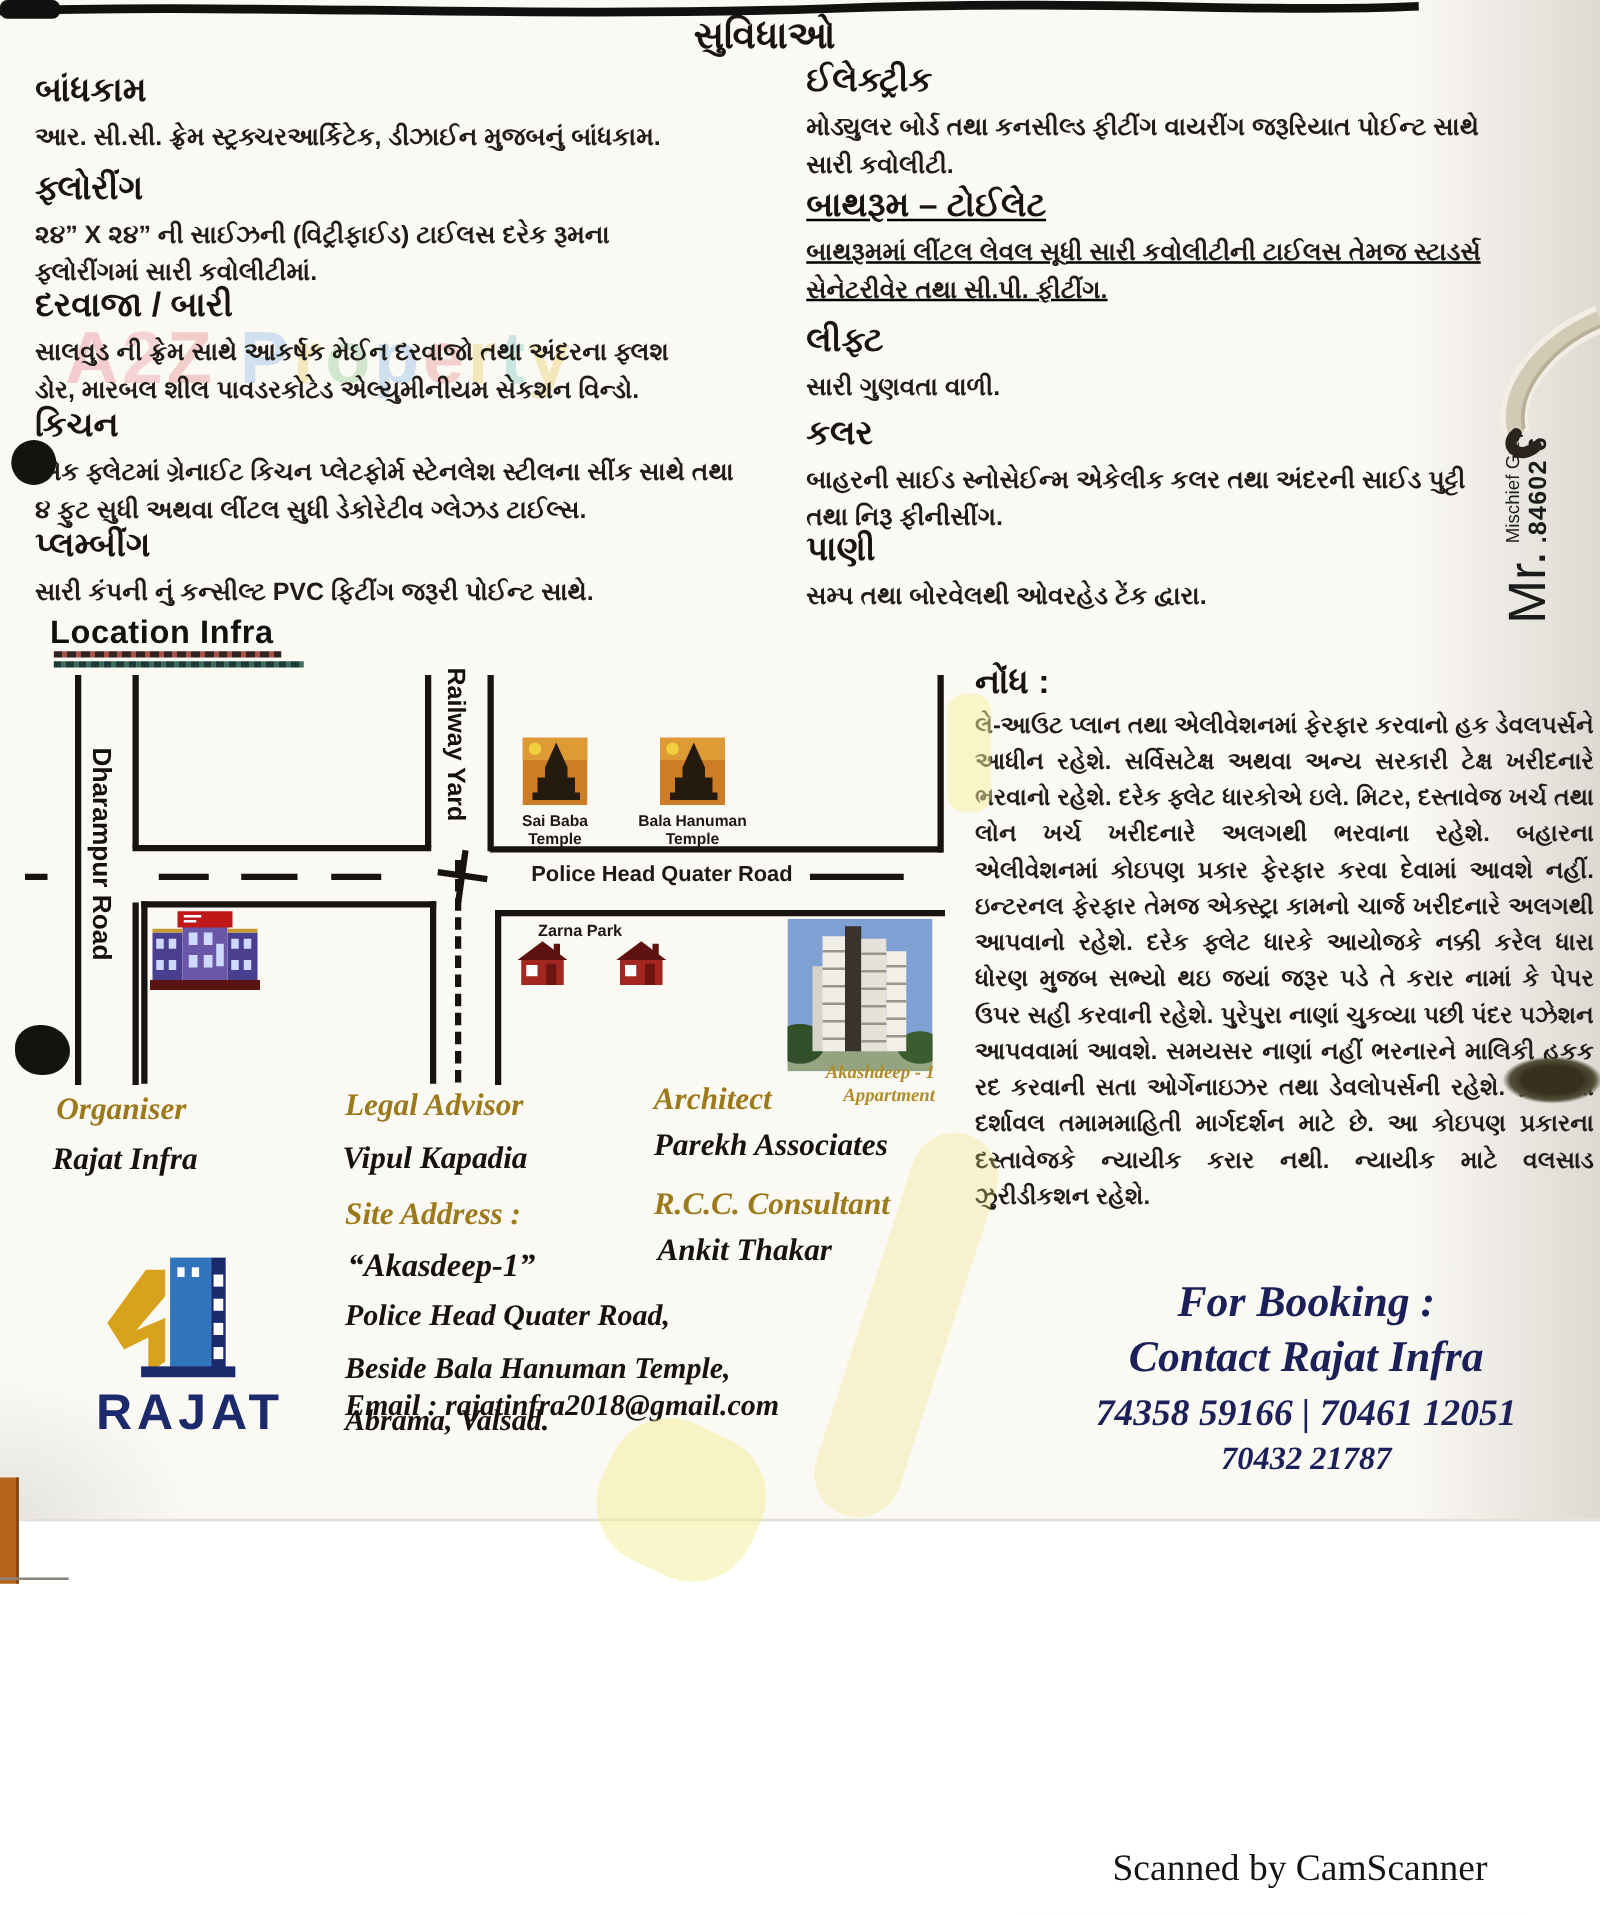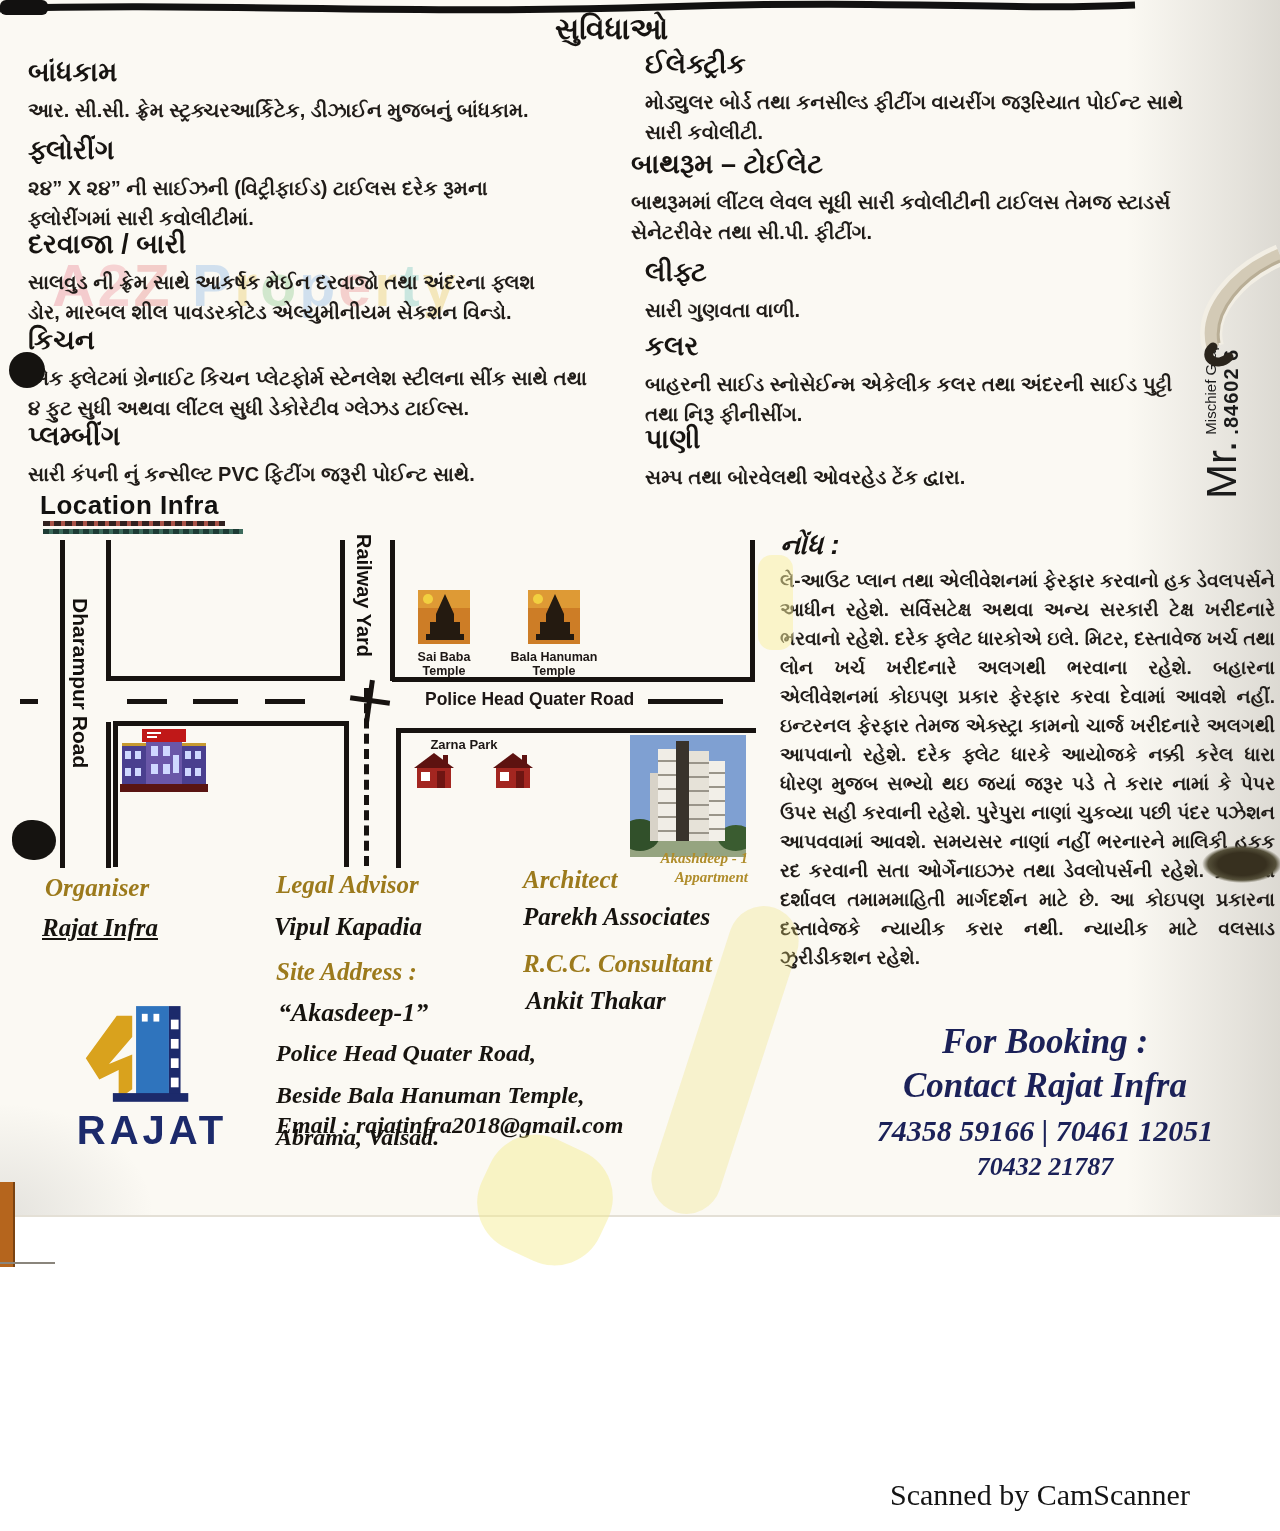--- a/index.html
+++ b/index.html
@@ -8,21 +8,21 @@
   .abs{position:absolute;}
   .paper{position:absolute;left:0;top:0;width:1280px;height:1215px;
     background:
       linear-gradient(90deg, rgba(0,0,0,0) 88%, rgba(110,105,95,.16) 97%, rgba(110,105,95,.22) 100%),
       radial-gradient(220px 160px at 0% 100%, rgba(90,90,90,.14), rgba(0,0,0,0) 70%),
       #fbf9f3;
     border-bottom:2px solid #e4e0d6;}
   
   .ghead{font-weight:700;color:#171411;font-size:27px;line-height:1.1;}
   .gbody{font-weight:600;color:#201c18;font-size:20px;line-height:1.5;}
-  .note-head{font-weight:700;color:#171411;font-size:27px;font-style:italic;}
+  .note-head{font-weight:700;color:#171411;font-size:27px;}
   .note-body{font-weight:600;color:#201c18;font-size:19px;line-height:29px;text-align:justify;}
   
   .roadline{background:#171310;position:absolute;}
   .vtext{writing-mode:vertical-rl;font-weight:700;color:#13100d;}
   .maplbl{font-weight:700;color:#1d1715;text-align:center;line-height:1.12;}
   .lp-head{font-weight:700;font-size:26px;color:#121110;letter-spacing:.5px;}
   .stripe1{height:5px;background:repeating-linear-gradient(90deg,#31211f 0 7px,#a85247 7px 11px);}
   .stripe2{height:5px;background:repeating-linear-gradient(90deg,#1d3b34 0 6px,#3d6b5c 6px 10px);}
   
   .goldlbl{font-family:"Liberation Serif","DejaVu Serif",serif;font-style:italic;font-weight:700;
@@ -77,21 +77,21 @@
   </div>
   <div class="abs" style="left:28px;top:422px;width:540px;">
     <div class="ghead">પ્લમ્બીંગ</div>
     <div class="gbody" style="margin-top:7px;">સારી કંપની નું કન્સીલ્ટ PVC ફિટીંગ જરૂરી પોઈન્ટ સાથે.</div>
   </div>
 
   <div class="abs" style="left:645px;top:50px;width:545px;">
     <div class="ghead">ઈલેક્ટ્રીક</div>
     <div class="gbody" style="margin-top:7px;">મોડ્યુલર બોર્ડ તથા કનસીલ્ડ ફીટીંગ વાયરીંગ જરૂરિયાત પોઈન્ટ સાથે સારી કવોલીટી.</div>
   </div>
-  <div class="abs" style="left:631px;top:150px;width:545px;">
+  <div class="abs" style="left:645px;top:150px;width:545px;text-decoration:underline;">
     <div class="ghead">બાથરૂમ – ટોઈલેટ</div>
     <div class="gbody" style="margin-top:7px;">બાથરૂમમાં લીંટલ લેવલ સૂધી સારી કવોલીટીની ટાઈલસ તેમજ સ્ટાડર્સ સેનેટરીવેર તથા સી.પી. ફીટીંગ.</div>
   </div>
   <div class="abs" style="left:645px;top:332px;width:540px;">
     <div class="ghead">કલર</div>
     <div class="gbody" style="margin-top:7px;">બાહરની સાઈડ સ્નોસેઈન્મ એકેલીક કલર તથા અંદરની સાઈડ પુટ્ટી તથા નિરૂ ફીનીસીંગ.</div>
   </div>
   <div class="abs" style="left:645px;top:258px;width:520px;">
     <div class="ghead">લીફ્ટ</div>
     <div class="gbody" style="margin-top:7px;">સારી ગુણવતા વાળી.</div>
@@ -210,21 +210,21 @@
     </g>
   </svg>
   <div class="abs caption" style="left:626px;top:850px;width:122px;">Akashdeep - 1</div>
   <div class="abs caption" style="left:626px;top:869px;width:122px;">Appartment</div>
 
   <div class="abs note-head" style="left:780px;top:530px;">નોંધ :</div>
   <div class="abs note-body" style="left:780px;top:566px;width:495px;">લે-આઉટ પ્લાન તથા એલીવેશનમાં ફેરફાર કરવાનો હક ડેવલપર્સને આધીન રહેશે. સર્વિસટેક્ષ અથવા અન્ય સરકારી ટેક્ષ ખરીદનારે ભરવાનો રહેશે. દરેક ફ્લેટ ધારકોએ ઇલે. મિટર, દસ્તાવેજ ખર્ચ તથા લોન ખર્ચ ખરીદનારે અલગથી ભરવાના રહેશે. બહારના એલીવેશનમાં કોઇપણ પ્રકાર ફેરફાર કરવા દેવામાં આવશે નહીં. ઇન્ટરનલ ફેરફાર તેમજ એક્સ્ટ્રા કામનો ચાર્જ ખરીદનારે અલગથી આપવાનો રહેશે. દરેક ફ્લેટ ધારકે આયોજકે નક્કી કરેલ ધારા ધોરણ મુજબ સભ્યો થઇ જયાં જરૂર પડે તે કરાર નામાં કે પેપર ઉપર સહી કરવાની રહેશે. પુરેપુરા નાણાં ચુકવ્યા પછી પંદર પઝેશન આપવવામાં આવશે. સમયસર નાણાં નહીં ભરનારને માલિકી હકક રદ કરવાની સતા ઓર્ગેનાઇઝર તથા ડેવલોપર્સની રહેશે. બ્રોશરમાં દર્શાવલ તમામમાહિતી માર્ગદર્શન માટે છે. આ કોઇપણ પ્રકારના દસ્તાવેજકે ન્યાયીક કરાર નથી. ન્યાયીક માટે વલસાડ ઝુરીડીકશન રહેશે.</div>
   <div class="abs blot" style="left:1202px;top:845px;width:80px;height:38px;border-radius:18px 22px 20px 24px;"></div>
 
   <div class="abs goldlbl" style="left:45px;top:874px;">Organiser</div>
-  <div class="abs teamname" style="left:42px;top:914px;text-decoration:underline;">Rajat Infra</div>
+  <div class="abs teamname" style="left:42px;top:914px;">Rajat Infra</div>
   <div class="abs goldlbl" style="left:276px;top:871px;">Legal Advisor</div>
   <div class="abs teamname" style="left:274px;top:913px;">Vipul Kapadia</div>
   <div class="abs goldlbl" style="left:523px;top:866px;">Architect</div>
   <div class="abs teamname" style="left:523px;top:903px;">Parekh Associates</div>
   <div class="abs goldlbl" style="left:523px;top:950px;">R.C.C. Consultant</div>
   <div class="abs teamname" style="left:526px;top:987px;">Ankit Thakar</div>
 
   <div class="abs goldlbl" style="left:276px;top:958px;">Site Address :</div>
   <div class="abs teamname" style="left:278px;top:998px;font-size:26px;text-align:right;">“Akasdeep-1”</div>
   <div class="abs addr" style="left:276px;top:1040px;">Police Head Quater Road,</div>

